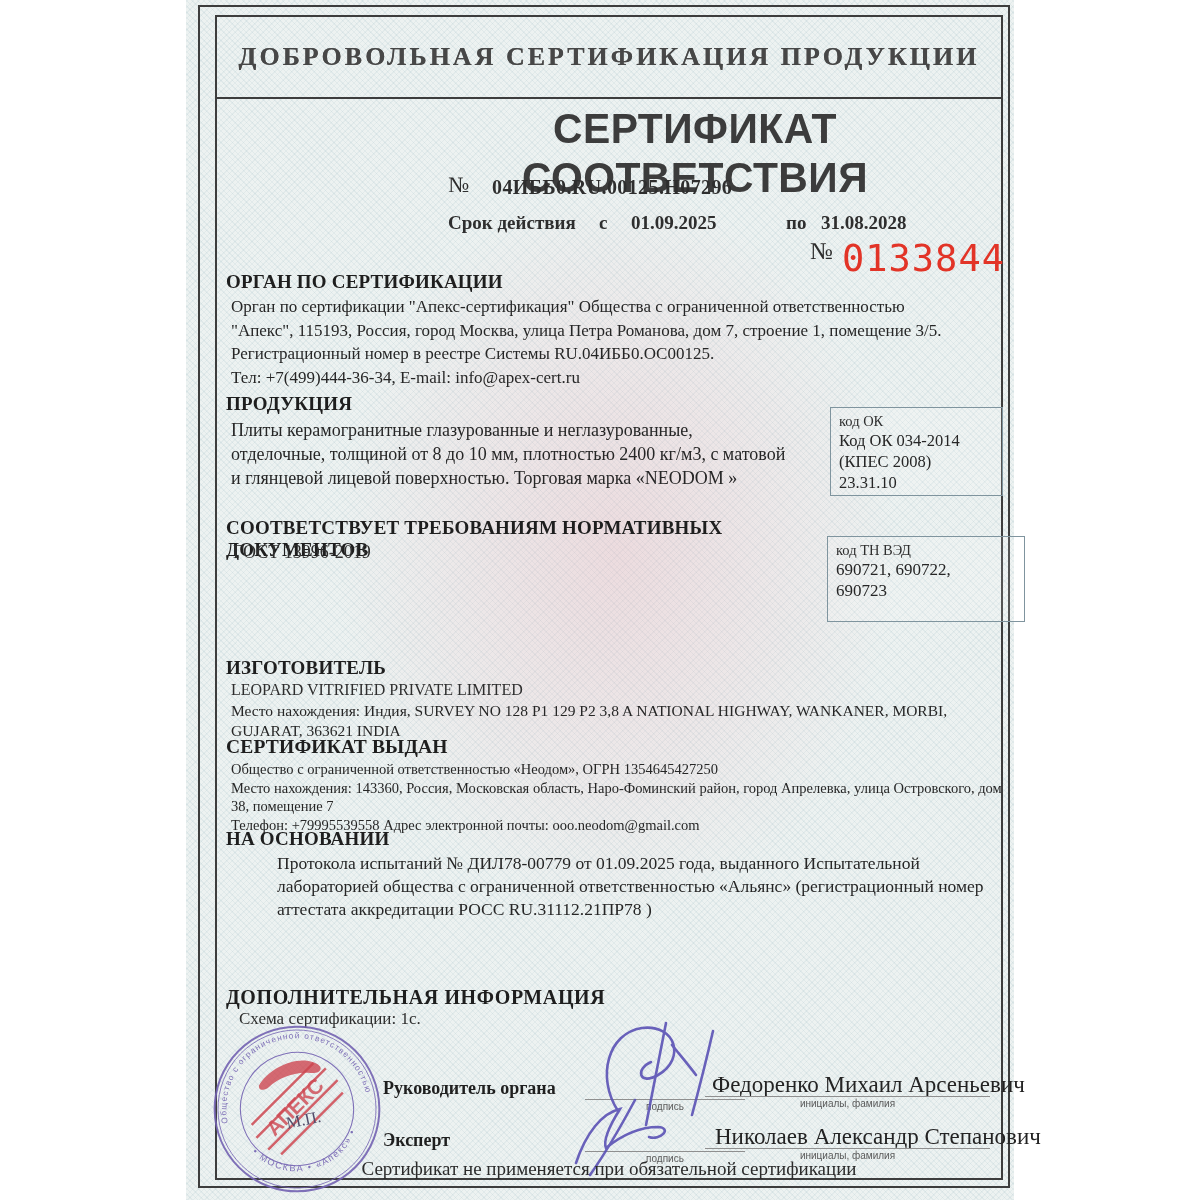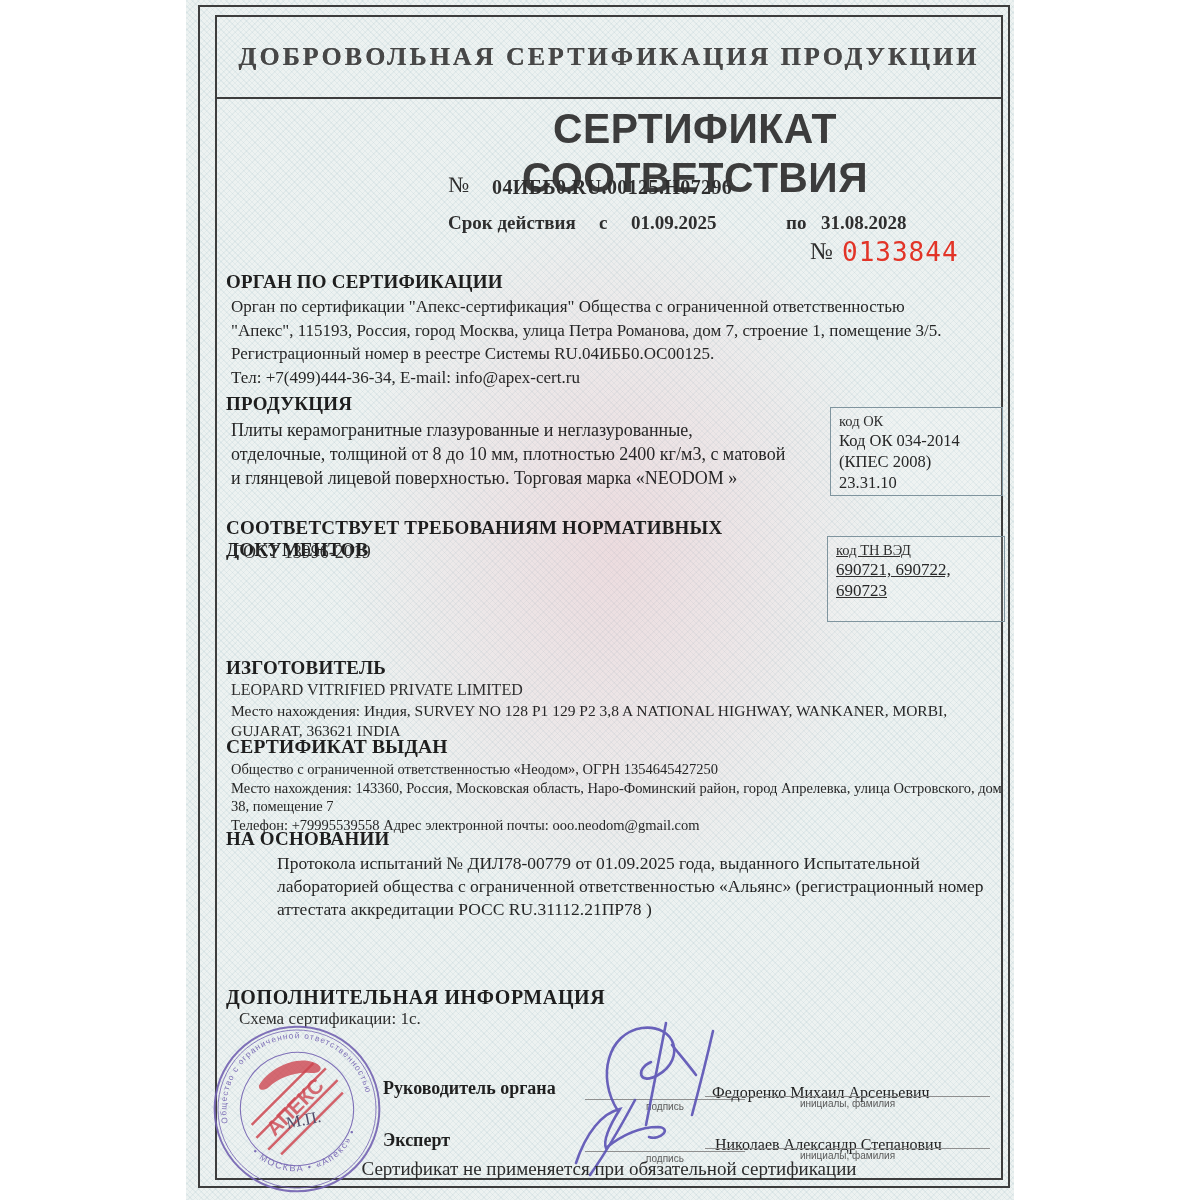--- a/index.html
+++ b/index.html
@@ -16,30 +16,30 @@
   .frame-outer{position:absolute;left:198px;top:5px;width:812px;height:1183px;border:2.5px solid #3d3d3d;box-sizing:border-box;}
   .frame-inner{position:absolute;left:215px;top:15px;width:788px;height:1165px;border:2px solid #3d3d3d;box-sizing:border-box;}
   .header-box{position:absolute;left:217px;top:17px;width:784px;height:80px;border-bottom:2px solid #3d3d3d;}
   .banner{position:absolute;left:217px;top:42px;width:784px;text-align:center;font-weight:bold;font-size:26px;letter-spacing:3px;color:#474747;text-shadow:0 0 0.5px #666;}
   .doc-title{position:absolute;left:380px;top:104px;width:630px;text-align:center;font-family:"Liberation Sans","DejaVu Sans",sans-serif;font-weight:bold;font-size:43px;color:#3c3c3c;transform:scaleX(0.95);transform-origin:center;letter-spacing:0.5px;}
   .abs{position:absolute;}
   .certnum-label{left:448px;top:172px;font-size:22px;}
   .certnum-value{left:492px;top:176px;font-size:20px;font-weight:bold;letter-spacing:0.4px;}
   .validity{top:212px;font-size:19px;font-weight:bold;}
   .blank-no-label{left:810px;top:238px;font-size:24px;}
-  .blank-no-value{left:842px;top:237px;font-family:"DejaVu Sans Mono","Liberation Mono",monospace;font-size:26px;color:#e23427;letter-spacing:1px;}
+  .blank-no-value{left:842px;top:237px;font-family:"DejaVu Sans Mono","Liberation Mono",monospace;font-size:37px;color:#e23427;letter-spacing:1px;}
   .heading{left:226px;font-weight:bold;font-size:19px;color:#1e1e1e;letter-spacing:0.2px;}
   .block{line-height:23.5px;font-size:17px;color:#262626;}
   .code-box{box-sizing:border-box;border:1.5px solid #7f949e;background:rgba(255,255,255,0.12);padding:5px 8px 4px 8px;}
   .code-box .cb-label{font-size:14.5px;color:#2f2f2f;}
   .code-box .cb-line{font-size:16.5px;line-height:21px;color:#262626;}
   .sig-role{left:383px;font-weight:bold;font-size:18px;color:#1f1f1f;}
   .rule{position:absolute;border-bottom:1.2px solid #8f8f8f;height:0;}
   .tiny{position:absolute;font-family:"Liberation Sans","DejaVu Sans",sans-serif;font-size:10px;color:#5a5a5a;text-align:center;}
-  .sig-name{font-size:16px;color:#232323;margin-top:12px;}
+  .sig-name{font-size:23px;color:#232323;}
   .footer-line{position:absolute;left:215px;top:1158px;width:788px;text-align:center;font-size:19px;color:#2b2b2b;}
   svg text{user-select:none;}
 </style>
 </head>
 <body>
 
 <div class="page">
   <div class="paper"></div>
   <div class="frame-outer"></div>
   <div class="frame-inner"></div>
@@ -76,21 +76,21 @@
   </div>
   <div class="abs code-box" style="left:830px;top:407px;width:173px;height:89px;">
     <div class="cb-label">код ОК</div>
     <div class="cb-line">Код ОК 034-2014</div>
     <div class="cb-line">(КПЕС 2008)</div>
     <div class="cb-line">23.31.10</div>
   </div>
 
   <div class="abs heading" style="top:517px;width:600px;">СООТВЕТСТВУЕТ ТРЕБОВАНИЯМ НОРМАТИВНЫХ ДОКУМЕНТОВ</div>
   <div class="abs" style="left:233px;top:542px;font-size:18px;">ГОСТ 13996-2019</div>
-  <div class="abs code-box" style="left:827px;top:536px;width:178px;height:86px;text-decoration:underline;">
+  <div class="abs code-box" style="left:827px;top:536px;width:198px;height:86px;">
     <div class="cb-label">код ТН ВЭД</div>
     <div class="cb-line" style="font-size:17px;">690721, 690722,</div>
     <div class="cb-line" style="font-size:17px;">690723</div>
   </div>
 
   <div class="abs heading" style="top:657px;">ИЗГОТОВИТЕЛЬ</div>
   <div class="abs" style="left:231px;top:681px;font-size:16px;">LEOPARD VITRIFIED PRIVATE LIMITED</div>
   <div class="abs block" style="left:231px;top:701px;width:772px;font-size:15.5px;line-height:20px;">
     <div>Место нахождения: Индия, SURVEY NO 128 P1 129 P2 3,8 A NATIONAL HIGHWAY, WANKANER, MORBI,</div>
     <div>GUJARAT, 363621 INDIA</div>

